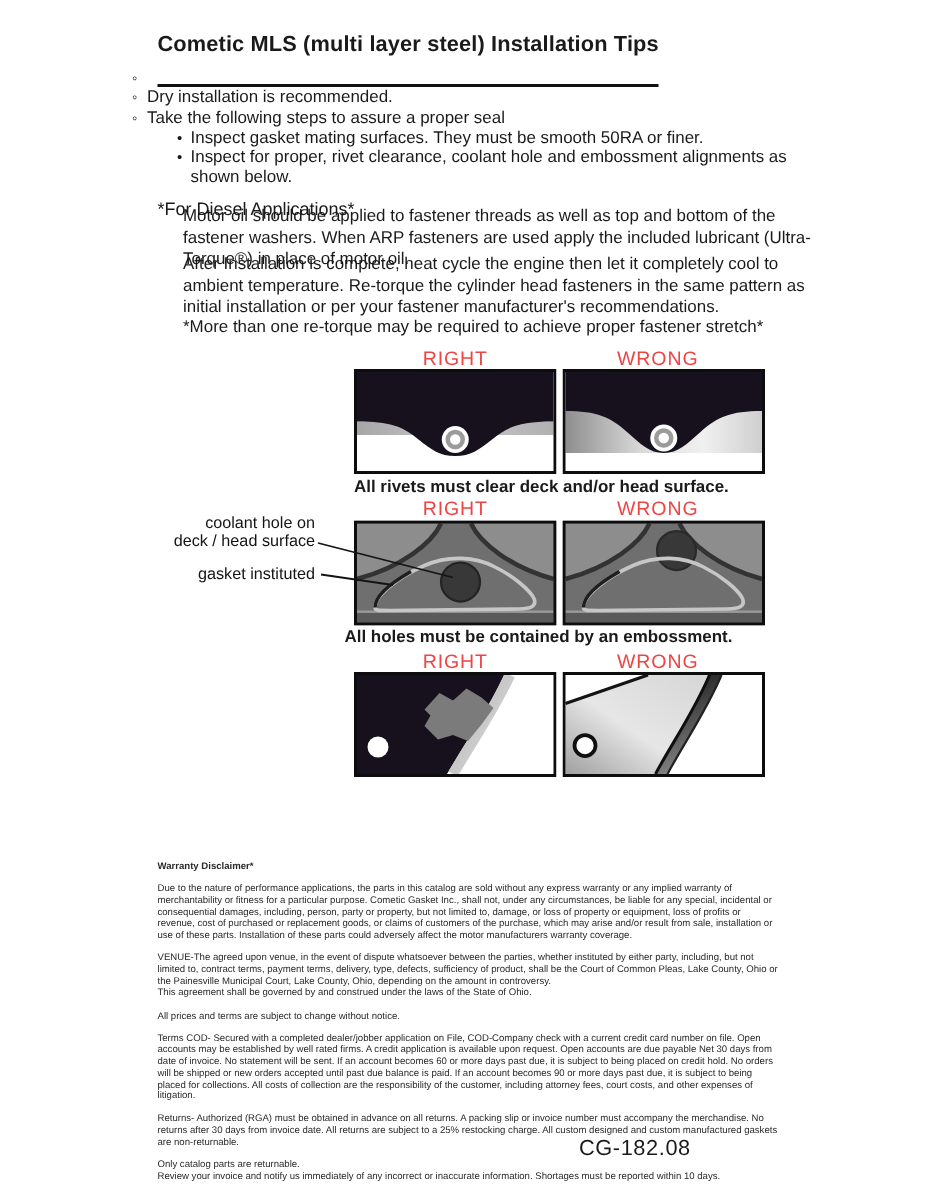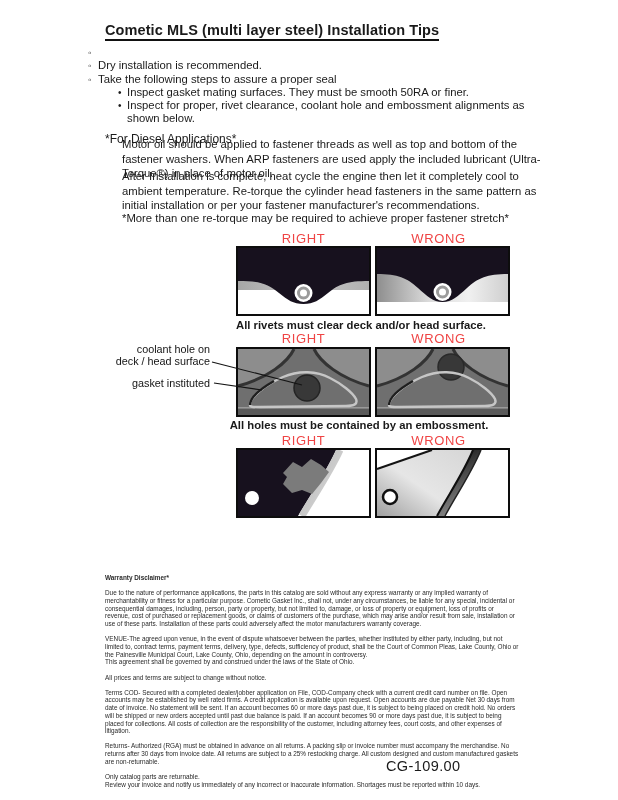--- a/index.html
+++ b/index.html
@@ -10,21 +10,21 @@
     background:#ffffff;
     font-family:"Liberation Sans","DejaVu Sans",sans-serif;
     color:#1a1a1a;
     overflow:hidden;
   }
   .abs{position:absolute;}
   .doc-title{
     left:105px;top:22px;
     font-size:14.5px;font-weight:bold;
     border-bottom:2px solid #111;
-    padding-bottom:1px;
+    padding-bottom:18px;
     letter-spacing:0.1px;
   }
   .bullets{left:88px;top:46px;font-size:11.3px;line-height:13.3px;width:470px;}
   .b-row{display:flex;}
   .b-marker{width:10px;flex:none;font-size:10px;line-height:13.3px;}
   .sub{margin-left:30px;}
   .sub .b-marker{width:9px;}
   .diesel-head{left:105px;top:132px;font-size:12px;font-weight:normal;}
   .para{left:122px;width:430px;font-size:11.3px;line-height:14.6px;}
   .p1{top:137px;}
@@ -212,15 +212,15 @@
     <p>Due to the nature of performance applications, the parts in this catalog are sold without any express warranty or any implied warranty of merchantability or fitness for a particular purpose.  Cometic Gasket Inc., shall not, under any circumstances, be liable for any special, incidental or consequential damages, including, person, party or property, but not limited to, damage, or loss of property or equipment, loss of profits or revenue, cost of purchased or replacement goods, or claims of customers of the purchase, which may arise and/or result from sale, installation or use of these parts.  Installation of these parts could adversely affect the motor manufacturers warranty coverage.</p>
     <p>VENUE-The agreed upon venue, in the event of dispute whatsoever between the parties, whether instituted by either party, including, but not limited to, contract terms, payment terms, delivery, type, defects, sufficiency of product, shall be the Court of Common Pleas, Lake County, Ohio or the Painesville Municipal Court, Lake County, Ohio, depending on the amount in controversy.
 This agreement shall be governed by and construed under the laws of the State of Ohio.</p>
     <p>All prices and terms are subject to change without notice.</p>
     <p>Terms COD- Secured with a completed dealer/jobber application on File, COD-Company check with a current credit card number on file.  Open accounts may be established by well rated firms.  A credit application is available upon request.  Open accounts are due payable Net 30 days from date of invoice.  No statement will be sent.  If an account becomes 60 or more days past due, it is subject to being placed on credit hold.  No orders will be shipped or new orders accepted until past due balance is paid.  If an account becomes 90 or more days past due, it is subject to being placed for collections.  All costs of collection are the responsibility of the customer, including attorney fees, court costs, and other expenses of litigation.</p>
     <p>Returns- Authorized (RGA) must be obtained in advance on all returns.  A packing slip or invoice number must accompany the merchandise.  No returns after 30 days from invoice date.  All returns are subject to a 25% restocking charge.  All custom designed and custom manufactured gaskets are non-returnable.</p>
     <p>Only catalog parts are returnable.
 Review your invoice and notify us immediately of any incorrect or inaccurate information.  Shortages must be reported within 10 days.</p>
   </div>
 
-  <div class="abs page-code">CG-109.00</div>
+  <div class="abs page-code">CG-182.08</div>
 
 </div>
 
 </body></html>

